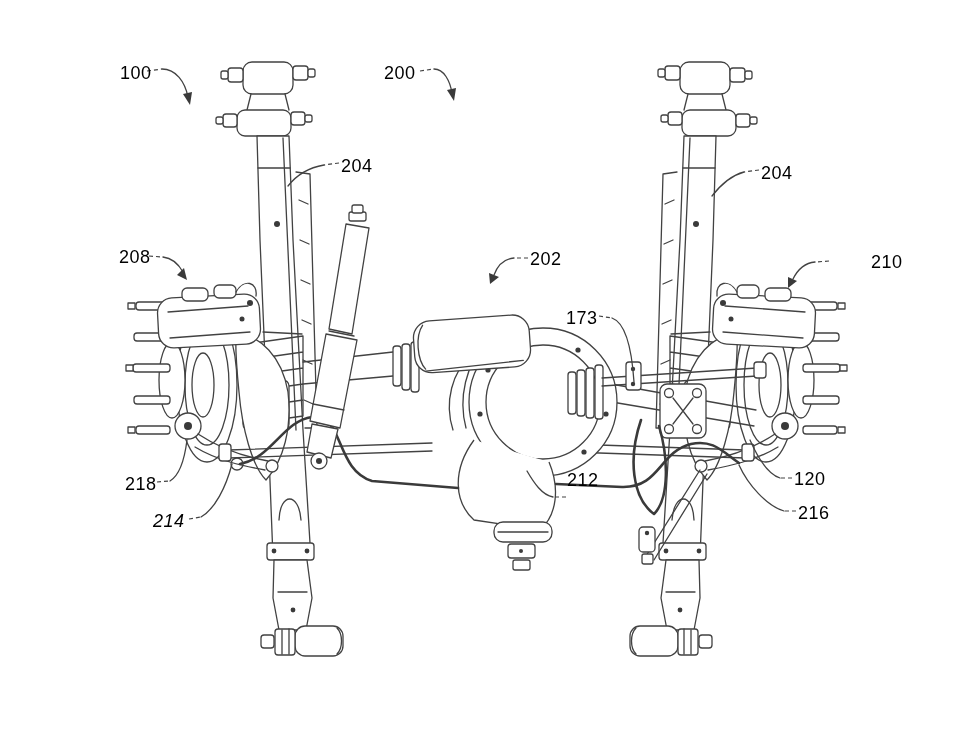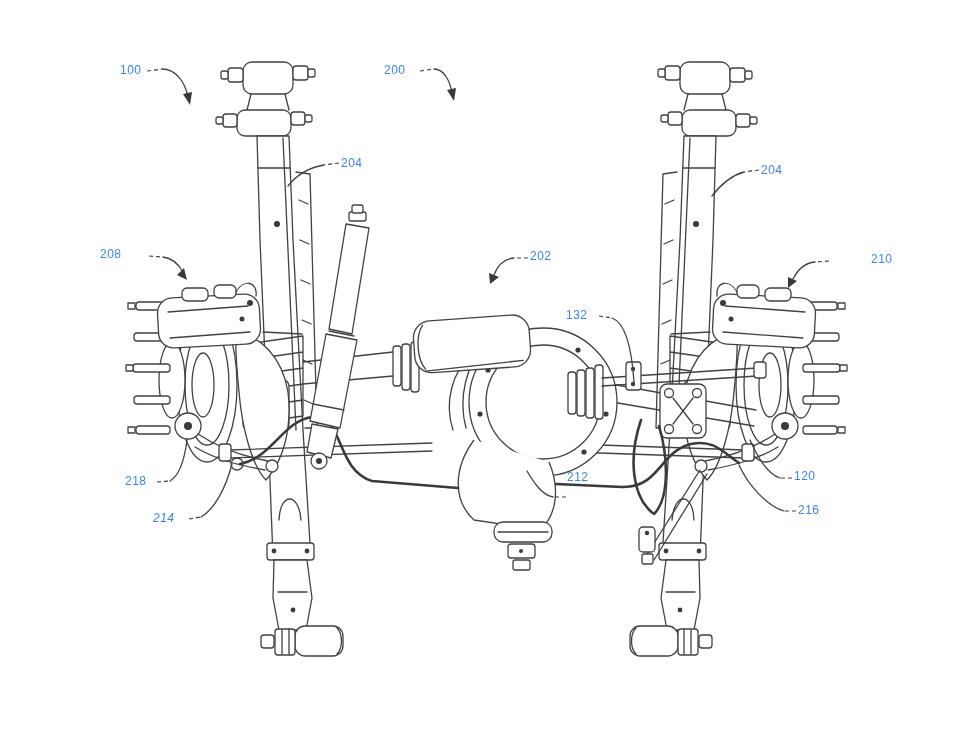--- a/index.html
+++ b/index.html
@@ -12,23 +12,23 @@
   }
   #drawing{position:absolute;left:0;top:0;}
   .ln{fill:none;stroke:#424242;stroke-width:1.3;stroke-linecap:round;stroke-linejoin:round;}
   .ln2{fill:none;stroke:#3a3a3a;stroke-width:2.6;stroke-linecap:round;stroke-linejoin:round;}
   .wh{fill:#ffffff;stroke:#424242;stroke-width:1.3;stroke-linejoin:round;}
   .dot{fill:#3a3a3a;stroke:none;}
   .dash{fill:none;stroke:#424242;stroke-width:1.2;stroke-dasharray:4 3;}
   .ldr{fill:none;stroke:#424242;stroke-width:1.3;stroke-linecap:round;}
   .ref-label{
     position:absolute;
-    font-size:12px;
+    font-size:18px;
     letter-spacing:0.5px;
-    color:#3b82f6;
+    color:#000000;
     user-select:none;
     white-space:nowrap;
   }
 </style>
 </head>
 <body>
 
 <div id="canvas">
 
   <svg id="drawing" width="980" height="741" viewBox="0 0 980 741" xmlns="http://www.w3.org/2000/svg">
@@ -231,22 +231,22 @@
 
       <path class="dash" d="M796,511 L784,511"></path>
       <path class="ldr" d="M784,511 C767,506 748,485 739,465"></path>
     </g>
   </svg>
 
   <div class="ref-label" style="left:120px;top:63px;">100</div>
   <div class="ref-label" style="left:384px;top:63px;">200</div>
   <div class="ref-label" style="left:341px;top:156px;">204</div>
   <div class="ref-label" style="left:761px;top:163px;">204</div>
-  <div class="ref-label" style="left:100px;top:247px;">208</div>
+  <div class="ref-label" style="left:119px;top:247px;">208</div>
   <div class="ref-label" style="left:831px;top:252px;margin-left:40px;">210</div>
   <div class="ref-label" style="left:530px;top:249px;text-align:center;">202</div>
-  <div class="ref-label" style="left:566px;top:308px;">132</div>
+  <div class="ref-label" style="left:566px;top:308px;">173</div>
   <div class="ref-label" style="left:567px;top:470px;">212</div>
   <div class="ref-label" style="left:125px;top:474px;">218</div>
   <div class="ref-label" style="left:153px;top:511px;font-style:italic;">214</div>
   <div class="ref-label" style="left:794px;top:469px;">120</div>
   <div class="ref-label" style="left:798px;top:503px;">216</div>
 </div>
 
 </body></html>

